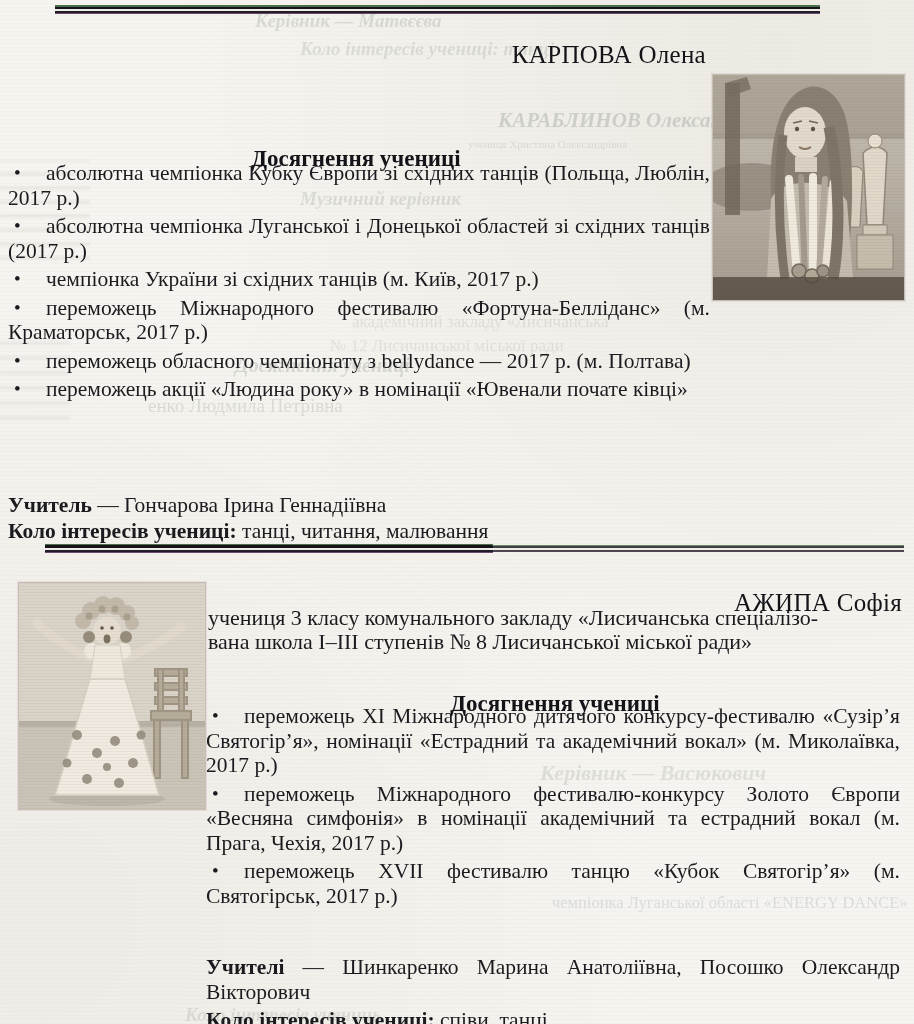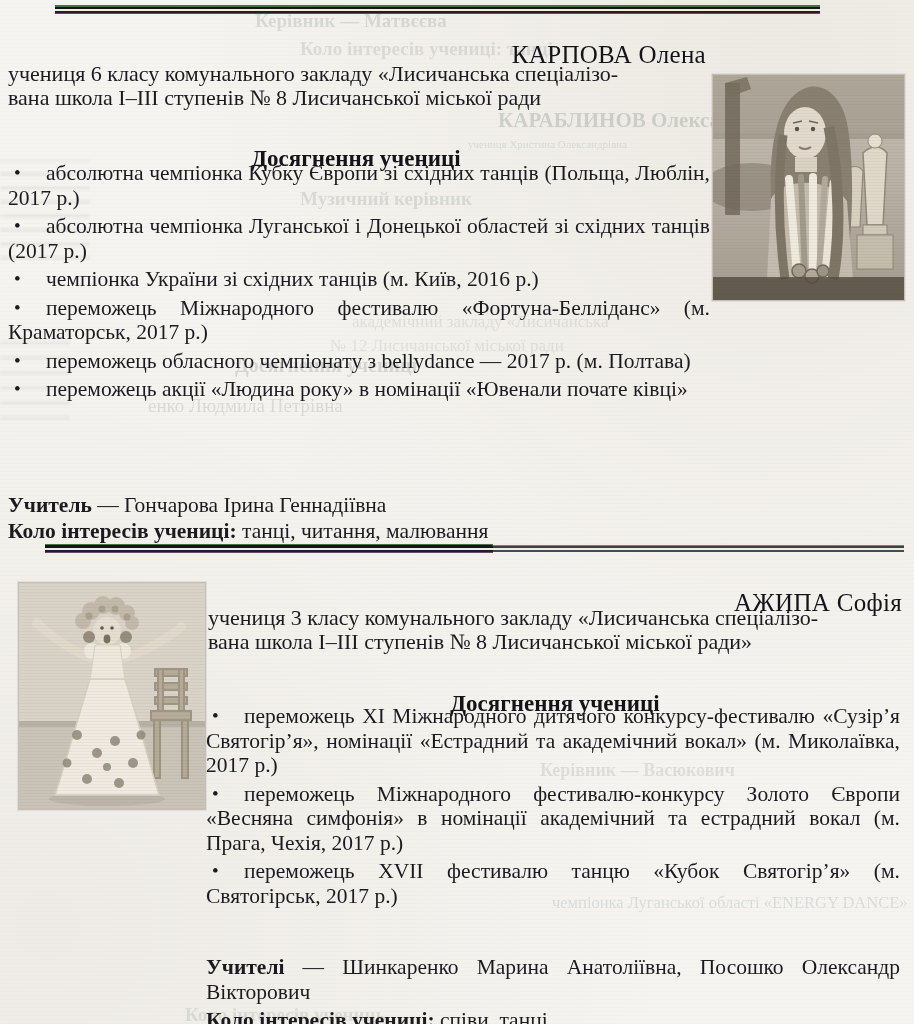--- a/index.html
+++ b/index.html
@@ -81,31 +81,31 @@
   }
   .photo1{left:712px;top:74px;width:191px;height:225px;}
   .photo2{left:18px;top:582px;width:186px;height:226px;}
   .photo svg{display:block;}
   
   .ghost{
     position:absolute;white-space:nowrap;pointer-events:none;
     color:#50645a;filter:blur(.7px);
     font-family:"Liberation Serif","DejaVu Serif",serif;
   }
-  .gb{font-weight:700;}
+  .gb{font-weight:700;font-style:italic;}
   .g0{top:10px;left:255px;font-size:19px;opacity:.17;}
   .g1{top:38px;left:300px;font-size:19px;opacity:.15;}
   .g2{top:108px;left:498px;font-size:21px;opacity:.22;}
   .g3{top:138px;left:468px;font-size:11px;opacity:.15;}
   .g4{top:188px;left:300px;font-size:19px;opacity:.16;}
   .g5{top:312px;left:352px;font-size:17px;opacity:.13;}
   .g6{top:336px;left:330px;font-size:17px;opacity:.12;}
   .g7{top:354px;left:235px;font-size:20px;opacity:.19;}
   .g8{top:395px;left:148px;font-size:19px;opacity:.16;}
-  .g9{top:760px;left:540px;font-size:18px;opacity:.14;}
+  .g9{top:760px;left:540px;font-size:22px;opacity:.14;}
   .g10{top:893px;left:552px;font-size:16.5px;opacity:.17;color:#4a6a78;}
   .g11{top:1004px;left:185px;font-size:19px;opacity:.14;}
   
   .smudge{position:absolute;pointer-events:none;filter:blur(1.2px);}
   .smudge1{left:0;top:160px;width:90px;height:100px;
     background:repeating-linear-gradient(0deg, rgba(85,100,88,0.07) 0 4px, transparent 4px 14px);}
   .smudge2{left:0;top:330px;width:70px;height:90px;
     background:repeating-linear-gradient(0deg, rgba(85,95,100,0.06) 0 4px, transparent 4px 15px);}
 </style>
 </head>
@@ -128,24 +128,20 @@
   <span class="ghost g5">академічний закладу «Лисичанська</span>
   <span class="ghost g6">№ 12 Лисичанської міської ради</span>
   <span class="ghost gb g7">Досягнення учениці</span>
   <span class="ghost g8">енко Людмила Петрівна</span>
   <span class="ghost gb g9">Керівник — Васюкович</span>
   <span class="ghost g10">чемпіонка Луганської області «ENERGY DANCE»</span>
   <span class="ghost gb g11">Коло інтересів учениць</span>
 
   <h1 class="title s1-title">КАРПОВА Олена</h1>
 
-  <div class="intro s1-intro">
-    <div class="ln">учениця 6 класу комунального закладу «Лисичанська спеціалізо-</div>
-    <div class="ln">вана школа І–ІІІ ступенів № 8 Лисичанської міської ради</div>
-  </div>
 
   <figure class="photo photo1">
     <svg width="191" height="225" viewBox="0 0 191 225" xmlns="http://www.w3.org/2000/svg">
       <defs>
         <linearGradient id="p1bg" x1="0" y1="0" x2="0" y2="1">
           <stop offset="0" stop-color="#c7c1b7"></stop>
           <stop offset="0.45" stop-color="#bab3a8"></stop>
           <stop offset="1" stop-color="#a49c90"></stop>
         </linearGradient>
       </defs>
@@ -188,21 +184,21 @@
       <path d="M116 52 C126 100 128 160 120 204" stroke="#7c7365" stroke-width="11" fill="none"></path>
       <rect x="0" y="202" width="191" height="23" fill="#4d453a" opacity="0.8"></rect>
     </svg>
   </figure>
 
   <h2 class="subhead s1-subhead">Досягнення учениці</h2>
 
   <div class="list s1-list">
     <p class="bullet"><span class="dot">•</span><span>абсолютна чемпіонка Кубку Європи зі східних танців (Польща, Люблін, 2017 р.)</span></p>
     <p class="bullet"><span class="dot">•</span><span>абсолютна чемпіонка Луганської і Донецької областей зі східних танців (2017 р.)</span></p>
-    <p class="bullet"><span class="dot">•</span><span>чемпіонка України зі східних танців (м. Київ, 2016 р.)</span></p>
+    <p class="bullet"><span class="dot">•</span><span>чемпіонка України зі східних танців (м. Київ, 2017 р.)</span></p>
     <p class="bullet"><span class="dot">•</span><span>переможець Міжнародного фестивалю «Фортуна-Белліданс» (м. Краматорськ, 2017 р.)</span></p>
     <p class="bullet"><span class="dot">•</span><span>переможець обласного чемпіонату з bellydance — 2017 р. (м. Полтава)</span></p>
     <p class="bullet"><span class="dot">•</span><span>переможець акції «Людина року» в номінації «Ювенали почате ківці»</span></p>
   </div>
 
   <p class="meta s1-teacher">
     <span class="lbl">Учитель</span>
     <span>— Гончарова Ірина Геннадіївна</span>
   </p>
   <p class="meta s1-interests">

